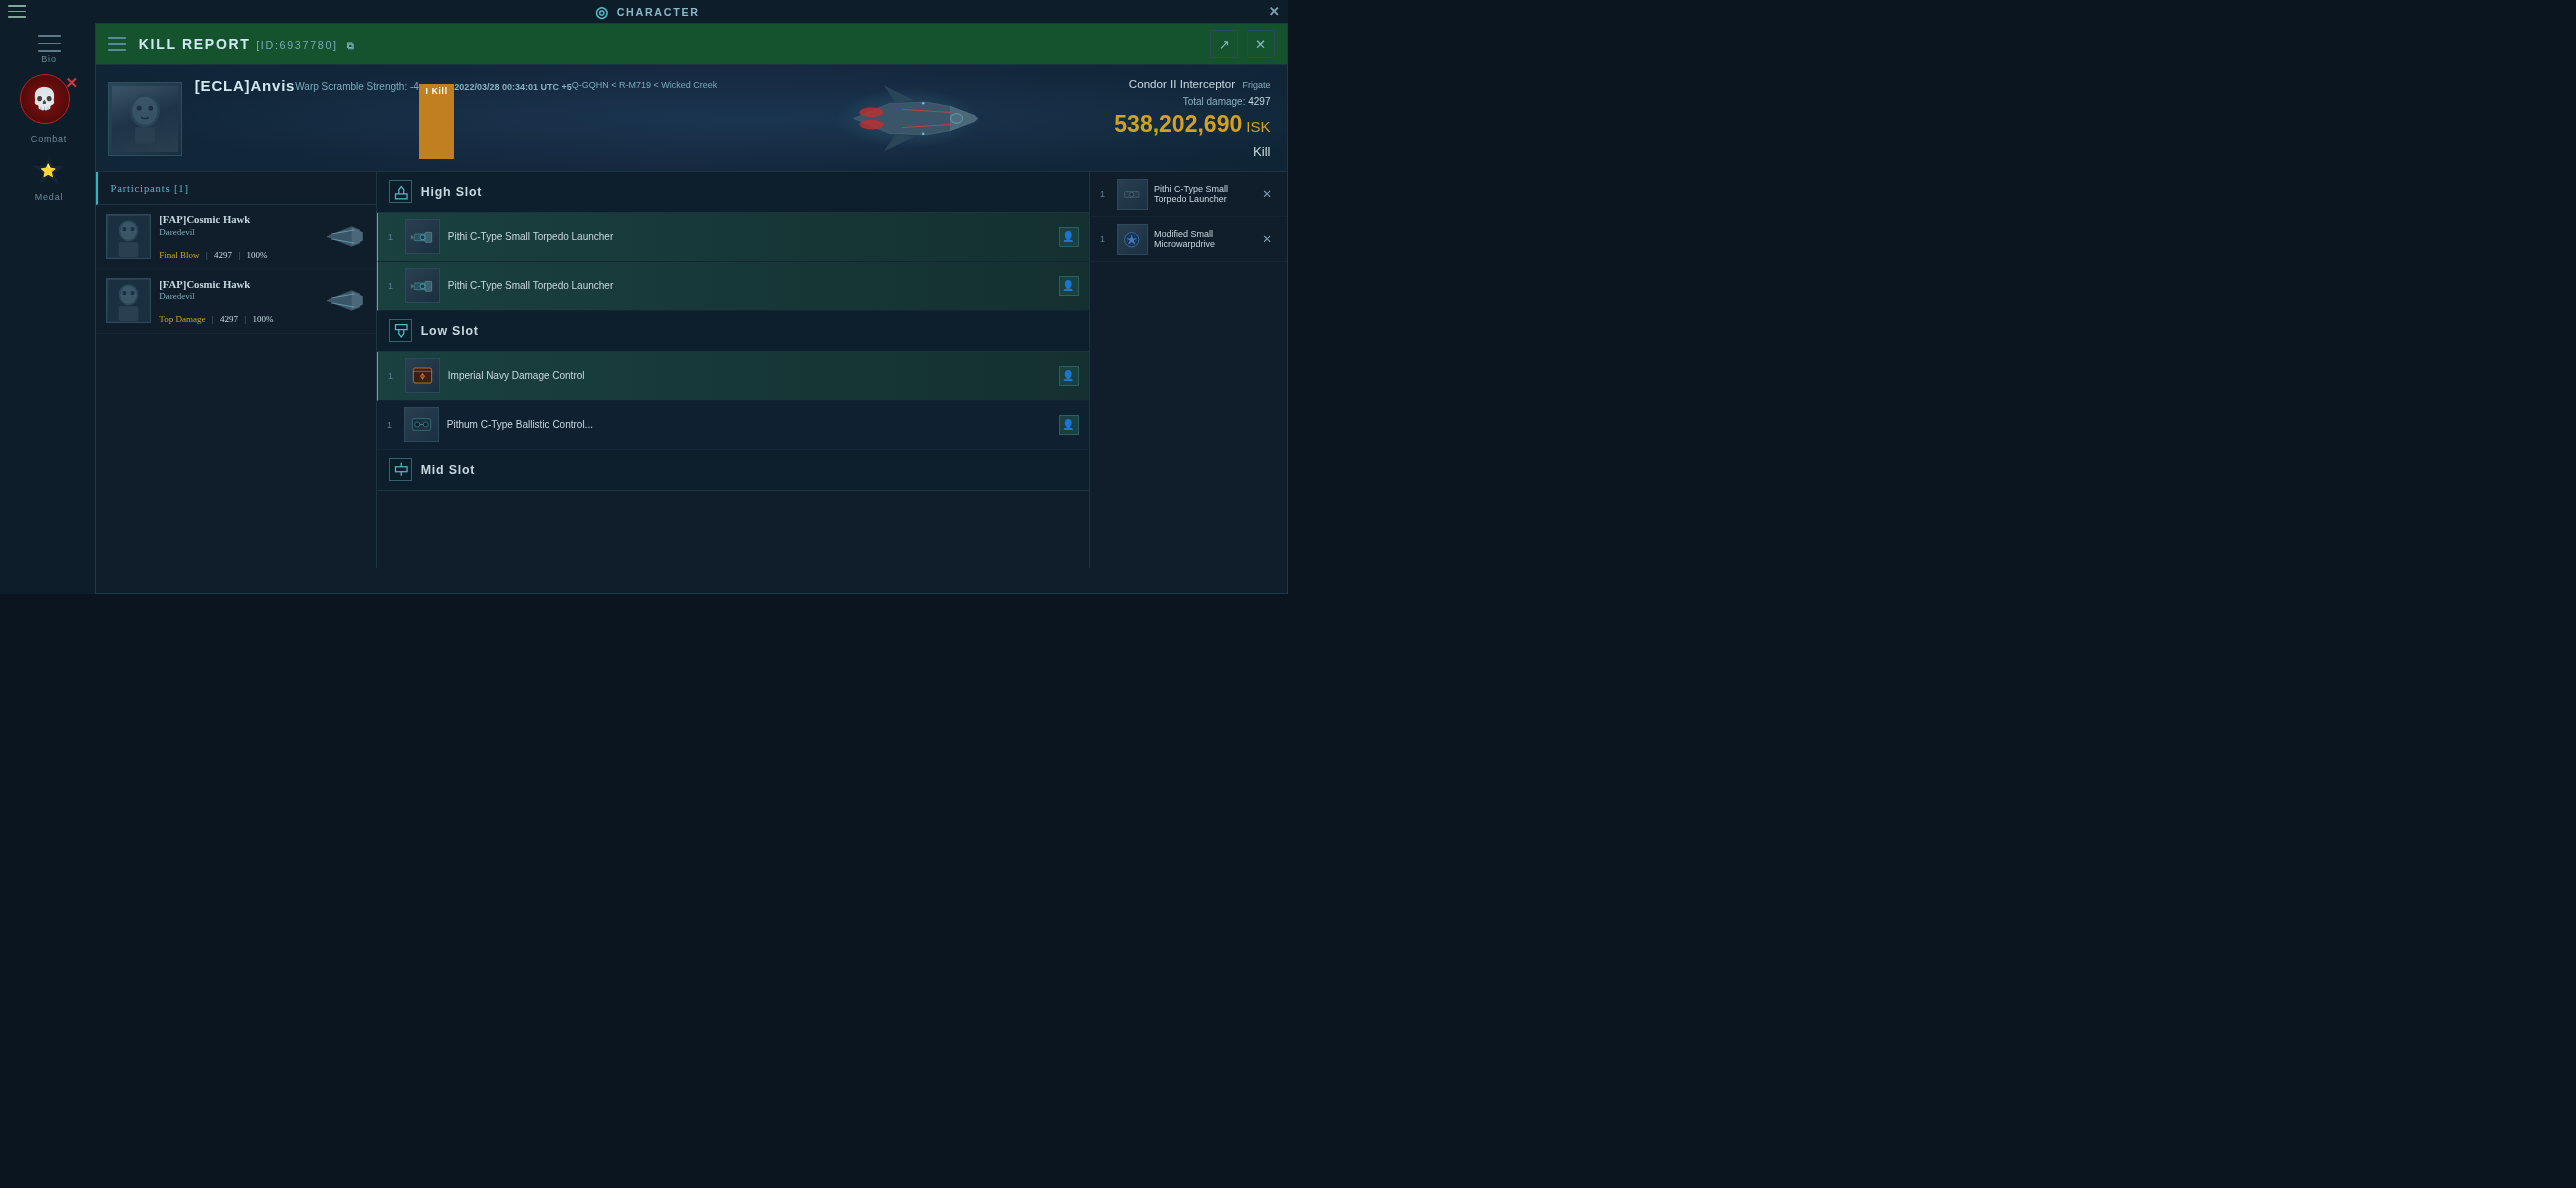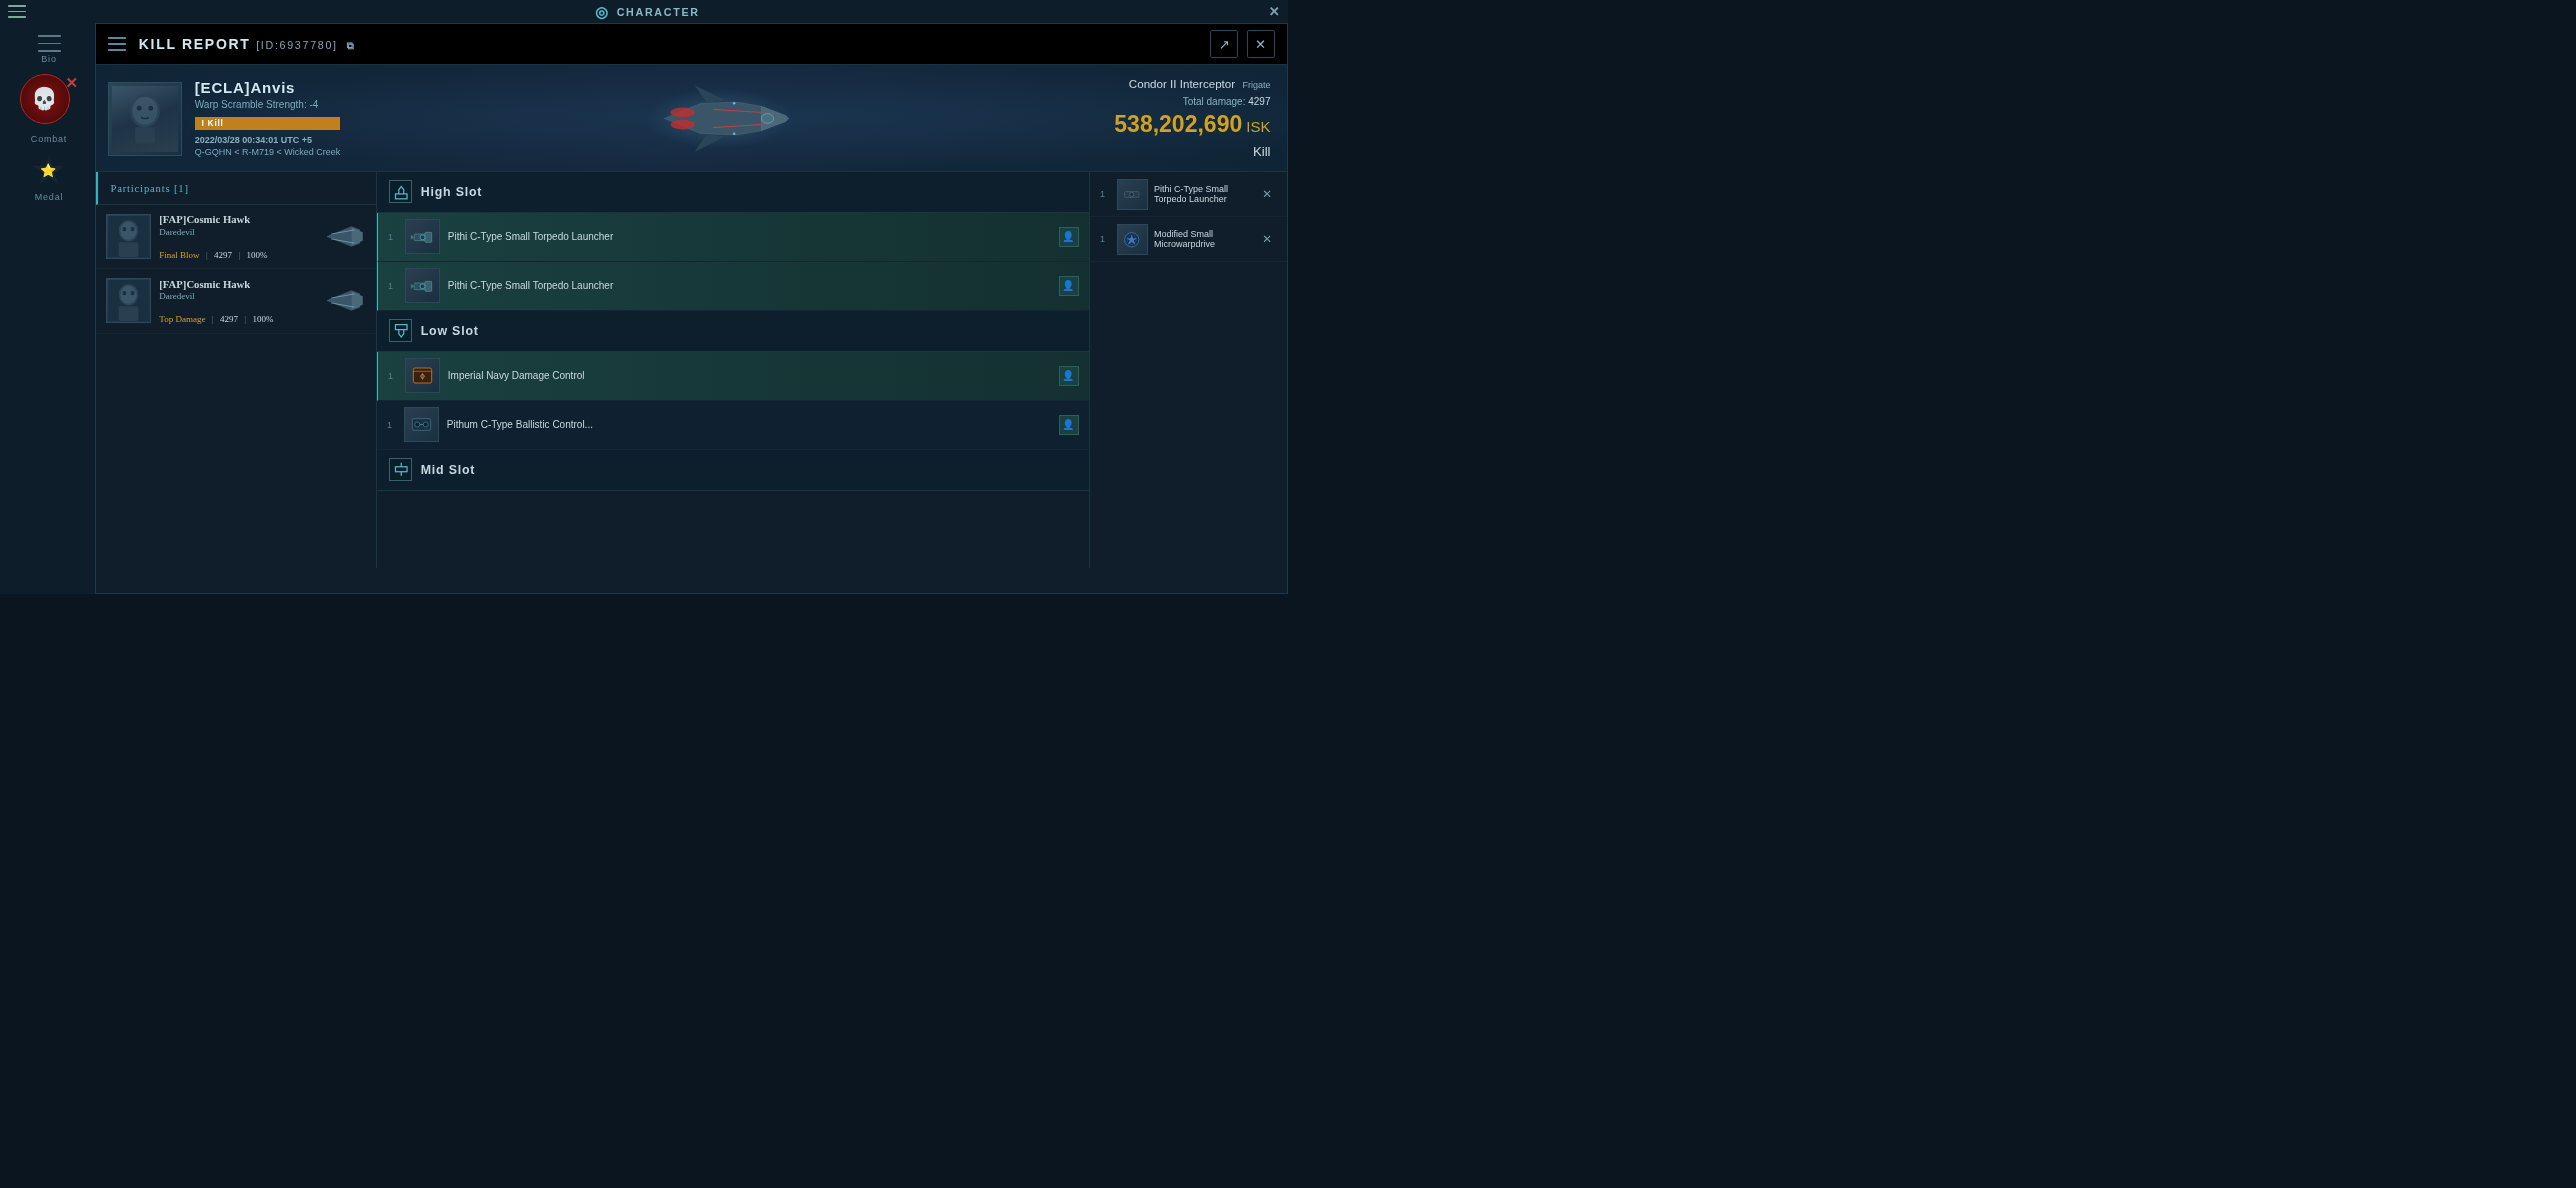--- a/index.html
+++ b/index.html
@@ -106,21 +106,21 @@
       top: 23px; left: 95px; right: 0;
       bottom: 0;
       background: #0f1e2a;
       border: 0.8px solid #1e3a4a;
       z-index: 8;
     }
 
     
     .dialog-header {
       height: 41px;
-      background: #000000;
+      background: #14532d;
       border-bottom: 0.8px solid #1a3540;
       display: flex; align-items: center;
       padding: 0 12.4px;
       gap: 12.4px;
     }
 
     .dialog-hamburger {
       width: 18px; height: 13.2px;
       display: flex; flex-direction: column; justify-content: space-between;
       cursor: pointer;
@@ -180,21 +180,21 @@
     }
 
     .victim-avatar-inner {
       width: 66px; height: 66px;
       background: linear-gradient(160deg, #3a5568 0%, #1e3345 50%, #2a4050 100%);
       display: flex; align-items: center; justify-content: center;
       color: #6a8a9a; font-size: 25px;
     }
 
     .victim-info {
-      display: flex; flex-direction: column; justify-content: center;
+      display: flex; flex-direction: row; justify-content: center;
       padding: 12.4px 0;
       z-index: 1;
     }
 
     .victim-name {
       font-size: 15px; font-weight: bold; color: #d0e8f0;
       letter-spacing: 0.8px;
     }
 
     .victim-stat {

